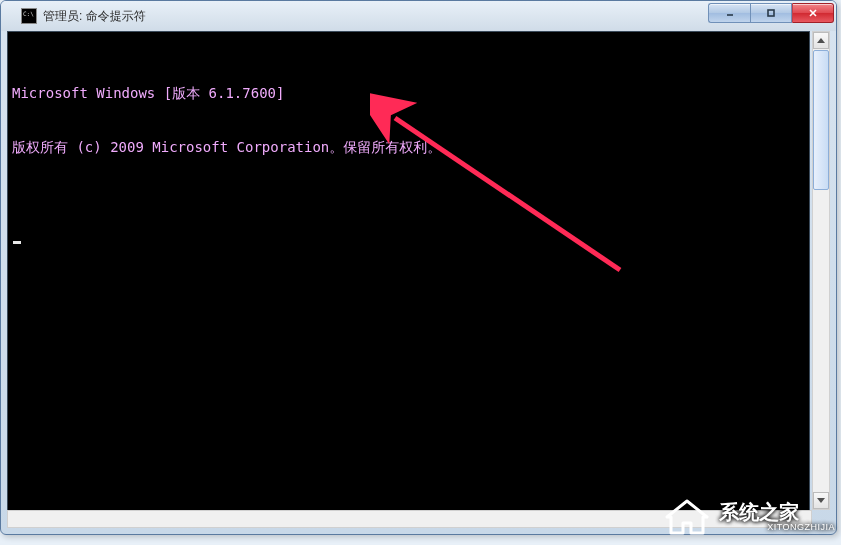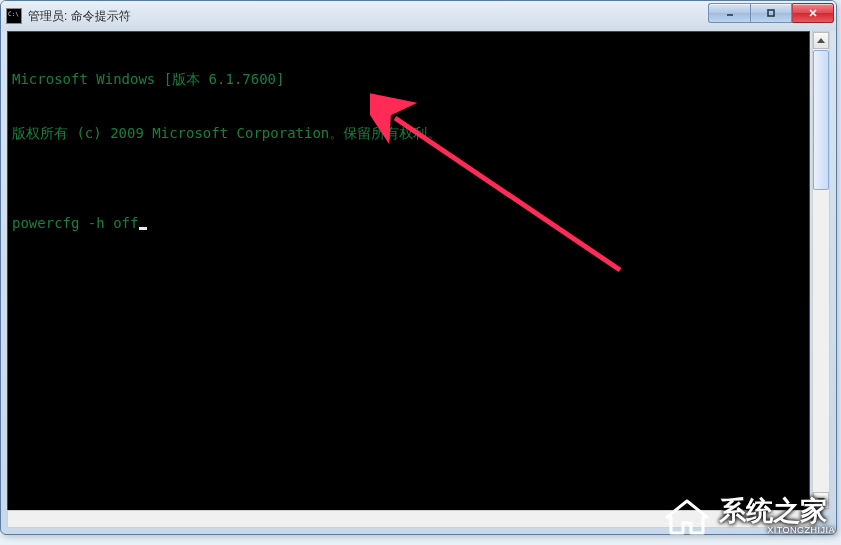--- a/index.html
+++ b/index.html
@@ -23,21 +23,21 @@
       height: 535px;
       background: linear-gradient(to bottom, #d8e4f0 0%, #c8d8e8 100%);
       border: 1px solid #5a7aa0;
       border-radius: 6px;
       box-shadow: 2px 2px 6px rgba(0,0,0,0.2);
     }
     .titlebar {
       height: 30px;
       display: flex;
       align-items: center;
-      padding: 0 1px;
+      padding: 0 16px;
       background: linear-gradient(to bottom, #e8f0f8 0%, #d0dce8 100%);
       border-radius: 5px 5px 0 0;
       position: relative;
     }
     .title-icon {
       width: 16px;
       height: 16px;
       margin-right: 6px;
       margin-left: 4px;
       background: #000;
@@ -108,22 +108,22 @@
       position: absolute;
       top: 30px;
       left: 6px;
       right: 26px;
       bottom: 6px;
       background: #000;
       border: 1px solid #3a4a5a;
       font-family: Consolas, "Lucida Console", monospace;
       font-size: 14px;
       line-height: 18px;
-      color: #15803d;
-      padding: 2px 4px;
+      color: #f0abfc;
+      padding: 16px 4px;
       white-space: pre;
       overflow: hidden;
     }
     .console-line {
       display: block;
     }
     .prompt-line {
       display: flex;
     }
     .cursor {
@@ -199,21 +199,21 @@
       gap: 8px;
       color: #fff;
       text-shadow: 0 0 4px #000, 0 0 4px #000;
       font-family: "Microsoft YaHei", sans-serif;
     }
     .wm-logo {
       width: 48px;
       height: 40px;
     }
     .wm-text-main {
-      font-size: 27px;
+      font-size: 20px;
       font-weight: bold;
       line-height: 1;
     }
     .wm-text-sub {
       font-size: 9px;
       letter-spacing: 0.5px;
       line-height: 1.2;
       margin-left: 48px;
     }
   </style>
@@ -241,21 +241,21 @@
           <line x1="8" y1="2" x2="2" y2="8"></line>
         </svg>
       </div>
     </div>
   </div>
 
   <div class="console">
     <span class="console-line">Microsoft Windows [版本 6.1.7600]</span>
     <span class="console-line">版权所有 (c) 2009 Microsoft Corporation。保留所有权利。</span>
     <span class="console-line"></span>
-    <span class="prompt-line"><span>powercfg -h off</span><span class="cursor"></span></span>
+    <span class="prompt-line"><span class="cursor"></span></span>
   </div>
 
   <div class="scrollbar-v">
     <div class="sb-up">
       <div class="sb-arrow sb-arrow-up"></div>
     </div>
     <div class="sb-thumb"></div>
     <div class="sb-down">
       <div class="sb-arrow sb-arrow-down"></div>
     </div>

